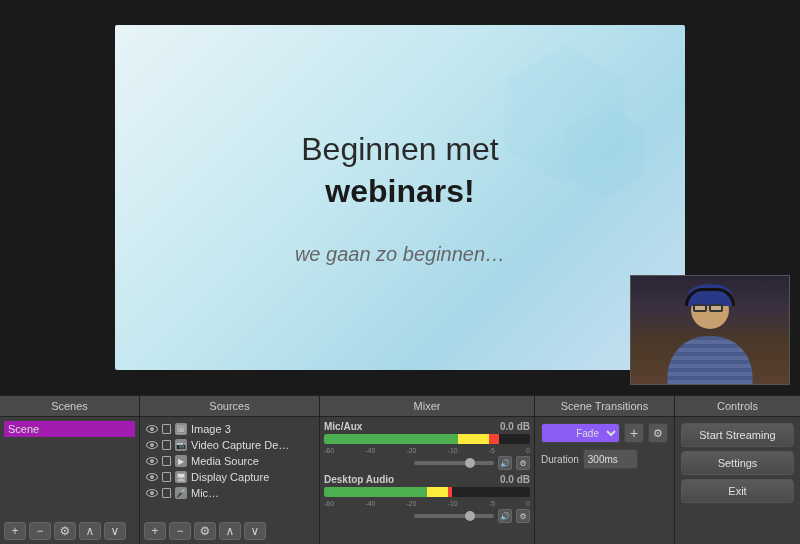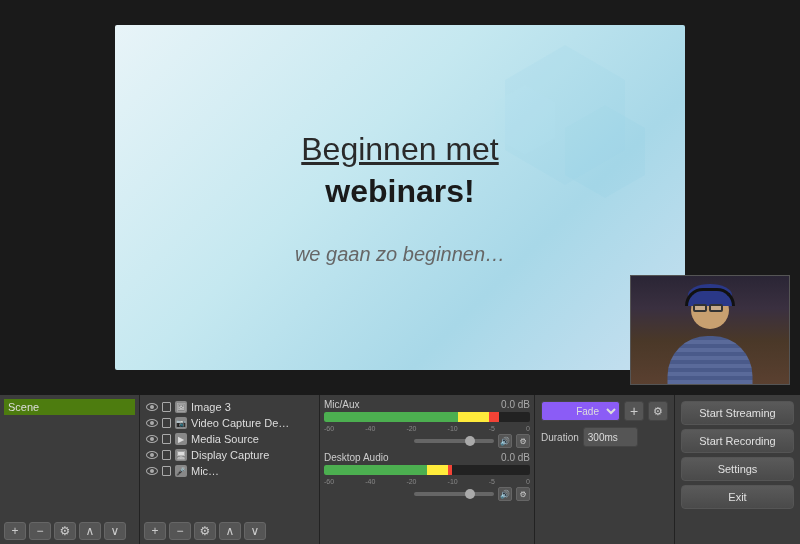--- a/index.html
+++ b/index.html
@@ -147,21 +147,21 @@
     }
 
     .scene-item {
       padding: 2px 4px;
       color: #ddd;
       font-size: 11px;
       cursor: pointer;
     }
 
     .scene-item.active {
-      background: #4d7c0f;
+      background: #a21caf;
     }
 
     #scenes-toolbar {
       display: flex;
       gap: 3px;
       margin-top: 4px;
       align-items: center;
     }
 
     .toolbar-btn {
@@ -258,20 +258,21 @@
       flex-direction: column;
       gap: 2px;
     }
 
     .mixer-channel-header {
       display: flex;
       justify-content: space-between;
       align-items: center;
       font-size: 10px;
       color: #ccc;
+      font-weight: bold;
     }
 
     .mixer-channel-name { font-size: 10px; }
     .mixer-channel-db { font-size: 10px; color: #aaa; }
 
     .mixer-meter {
       height: 10px;
       background: #222;
       border-radius: 2px;
       position: relative;
@@ -473,21 +474,21 @@
 
 <div id="preview-area">
   <div id="slide-preview">
 
     <svg style="position:absolute; top:0; left:0; width:100%; height:100%; opacity:0.15;" viewBox="0 0 570 345">
       <polygon points="450,20 510,55 510,125 450,160 390,125 390,55" fill="#7ec8e3" opacity="0.6"></polygon>
       <polygon points="490,80 530,103 530,150 490,173 450,150 450,103" fill="#5ab8d8" opacity="0.4"></polygon>
       <polygon points="410,60 440,77 440,113 410,130 380,113 380,77" fill="#9dd8ee" opacity="0.3"></polygon>
     </svg>
     <div style="text-align:center; margin-bottom:30px; z-index:1;">
-      <div style="font-size:32px; font-weight:300; color:#2a2a2a; line-height:1.3;text-decoration:underline;">Beginnen met</div>
+      <div style="font-size:32px; font-weight:300; color:#2a2a2a; line-height:1.3;">Beginnen met</div>
       <div style="font-size:32px; font-weight:700; color:#1a1a1a; line-height:1.3;">webinars!</div>
     </div>
     <div style="font-size:20px; color:#666; font-style:italic; z-index:1;">we gaan zo beginnen…</div>
   </div>
 
   <div id="webcam-overlay">
     <div id="webcam-person">
 
       <div style="position:absolute;inset:0;background:linear-gradient(180deg,#2a2535 0%,#3a3040 30%,#4a3828 60%,#5a4030 100%);"></div>
 
@@ -502,20 +503,37 @@
       <div style="position:absolute;top:28px;left:50%;transform:translateX(-50%);width:34px;height:8px;z-index:5;display:flex;gap:2px;">
         <div style="width:14px;height:8px;border:2px solid #333;border-radius:2px;background:rgba(200,220,255,0.2);"></div>
         <div style="width:14px;height:8px;border:2px solid #333;border-radius:2px;background:rgba(200,220,255,0.2);"></div>
       </div>
     </div>
   </div>
 </div>
 
 <div id="bottom-panel">
 
+  <div id="section-headers">
+    <div class="section-header" id="scenes-header">
+      <span>Scenes</span>
+    </div>
+    <div class="section-header" id="sources-header">
+      <span>Sources</span>
+    </div>
+    <div class="section-header" id="mixer-header">
+      <span>Mixer</span>
+    </div>
+    <div class="section-header" id="transitions-header">
+      <span>Scene Transitions</span>
+    </div>
+    <div class="section-header" id="controls-header">
+      <span>Controls</span>
+    </div>
+  </div>
 
   <div id="main-content">
 
     <div id="scenes-panel">
       <div id="scenes-list">
         <div class="scene-item active">
           <span>Scene</span>
         </div>
       </div>
       <div id="scenes-toolbar">
@@ -661,23 +679,20 @@
       <div class="duration-row">
         <span>Duration</span>
         <input type="text" class="duration-input" value="300ms" style="">
       </div>
     </div>
 
     <div id="controls-panel">
       <button class="control-btn btn-stream">
         <span>Start Streaming</span>
       </button>
-      <button class="control-btn btn-record">
-        <span>Start Recording</span>
-      </button>
       <button class="control-btn btn-settings">
         <span>Settings</span>
       </button>
       <button class="control-btn btn-exit">
         <span>Exit</span>
       </button>
     </div>
 
   </div>
 

